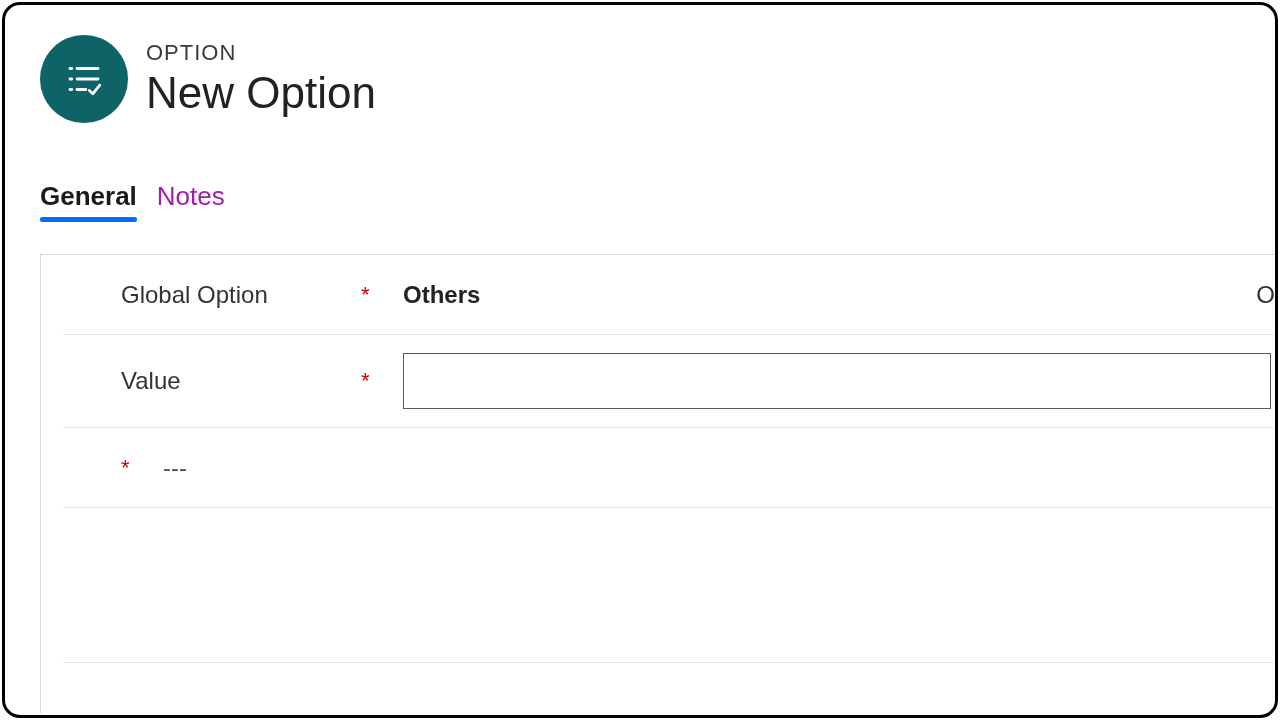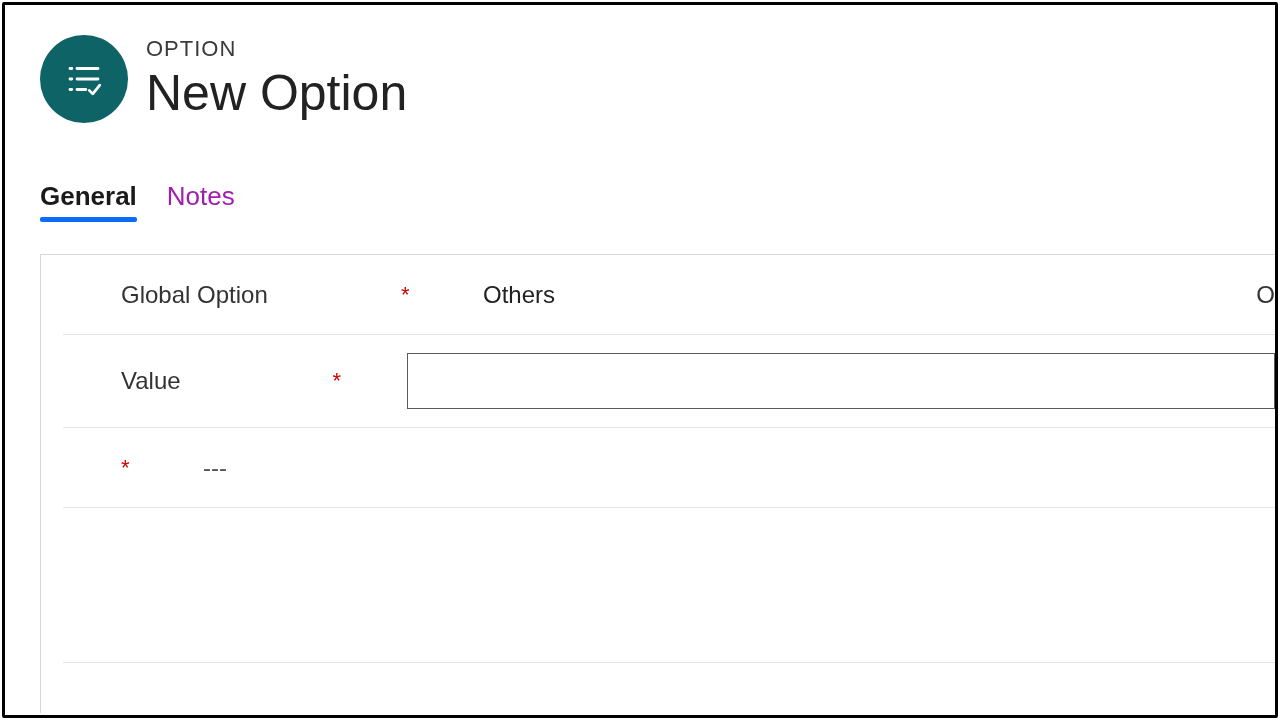--- a/index.html
+++ b/index.html
@@ -15,21 +15,21 @@
       overflow: hidden;
       position: relative;
     }
     .window-frame {
       position: absolute;
       top: 2px;
       left: 2px;
       right: 2px;
       bottom: 2px;
       border: 3px solid #000000;
-      border-radius: 2px;
+      border-radius: 18px;
       background: #ffffff;
       overflow: hidden;
       padding: 30px 0 30px 35px;
     }
     .header {
       display: flex;
       align-items: center;
       gap: 18px;
       margin-bottom: 58px;
     }
@@ -52,27 +52,27 @@
       flex-direction: column;
       gap: 2px;
     }
     .header-eyebrow {
       font-size: 22px;
       color: #3a3a3a;
       letter-spacing: 1px;
       font-weight: 400;
     }
     .header-title {
-      font-size: 50px;
+      font-size: 44px;
       color: #222222;
       font-weight: 400;
     }
     .tabs {
       display: flex;
-      gap: 30px;
+      gap: 20px;
       margin-bottom: 0;
       margin-top: 48px;
     }
     .tab {
       font-size: 26px;
       color: #a21caf;
       padding-bottom: 8px;
       cursor: pointer;
       position: relative;
       font-weight: 400;
@@ -105,21 +105,20 @@
       border-bottom: 1px solid #e4e4e4;
       padding: 18px 0 18px 58px;
       margin-left: 0;
       margin-right: 0;
     }
     .form-row:first-child {
       margin-left: 22px;
     }
     .form-row.indented {
       margin-left: 22px;
-      gap: 40px;
     }
     .form-row.blank {
       min-height: 155px;
       border-bottom: 1px solid #e4e4e4;
       margin-left: 22px;
     }
     .form-row.tail {
       min-height: 50px;
       border-bottom: none;
     }
@@ -137,21 +136,21 @@
     }
     .form-value {
       flex: 1;
       font-size: 24px;
       color: #222222;
       padding-left: 16px;
       display: flex;
       align-items: center;
     }
     .form-value.bold {
-      font-weight: 400;
+      font-weight: 700;
     }
     .form-value.muted {
       color: #555555;
     }
     .form-input {
       flex: 0 0 868px;
       margin-left: 16px;
     }
     .text-input {
       width: 100%;

